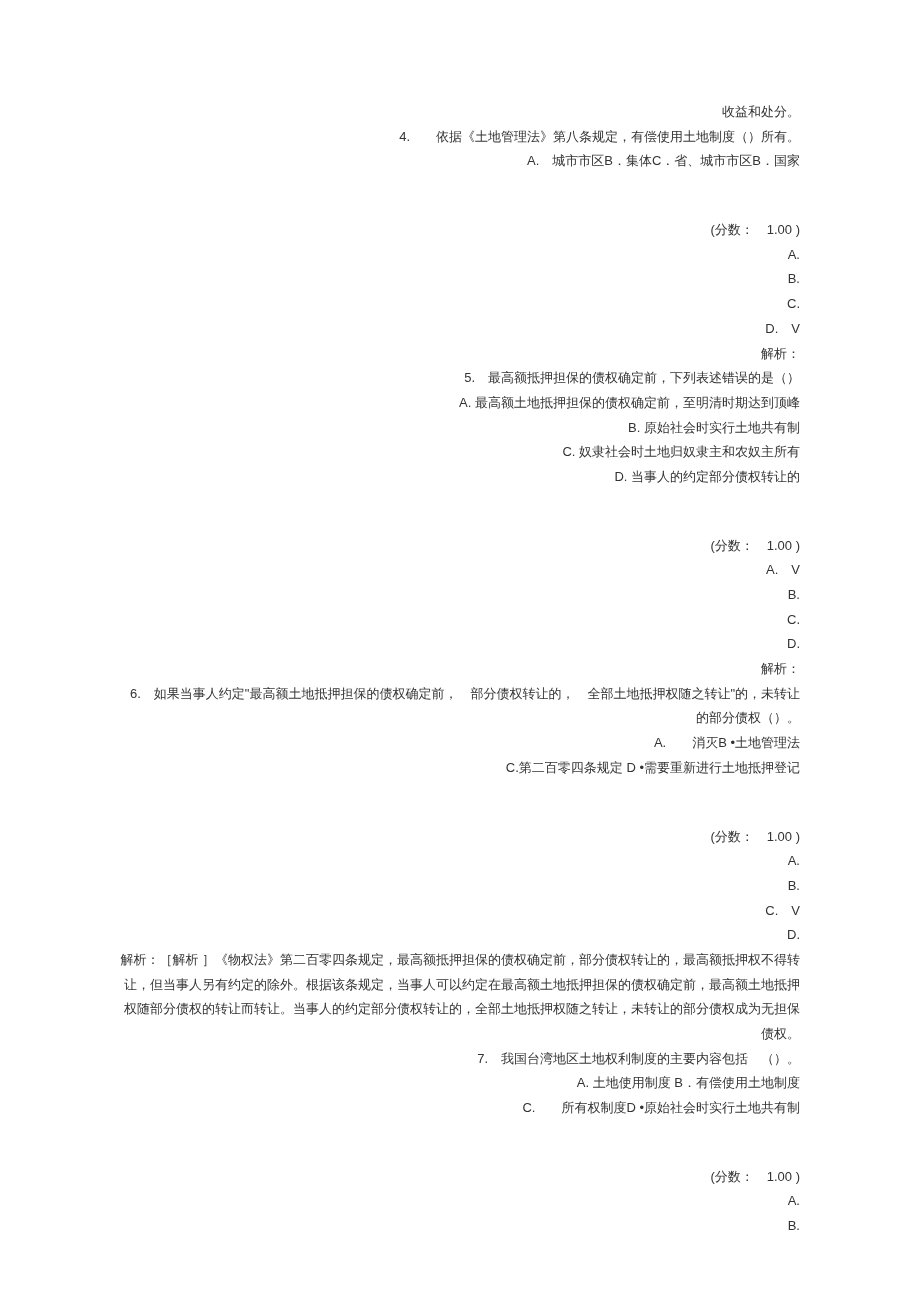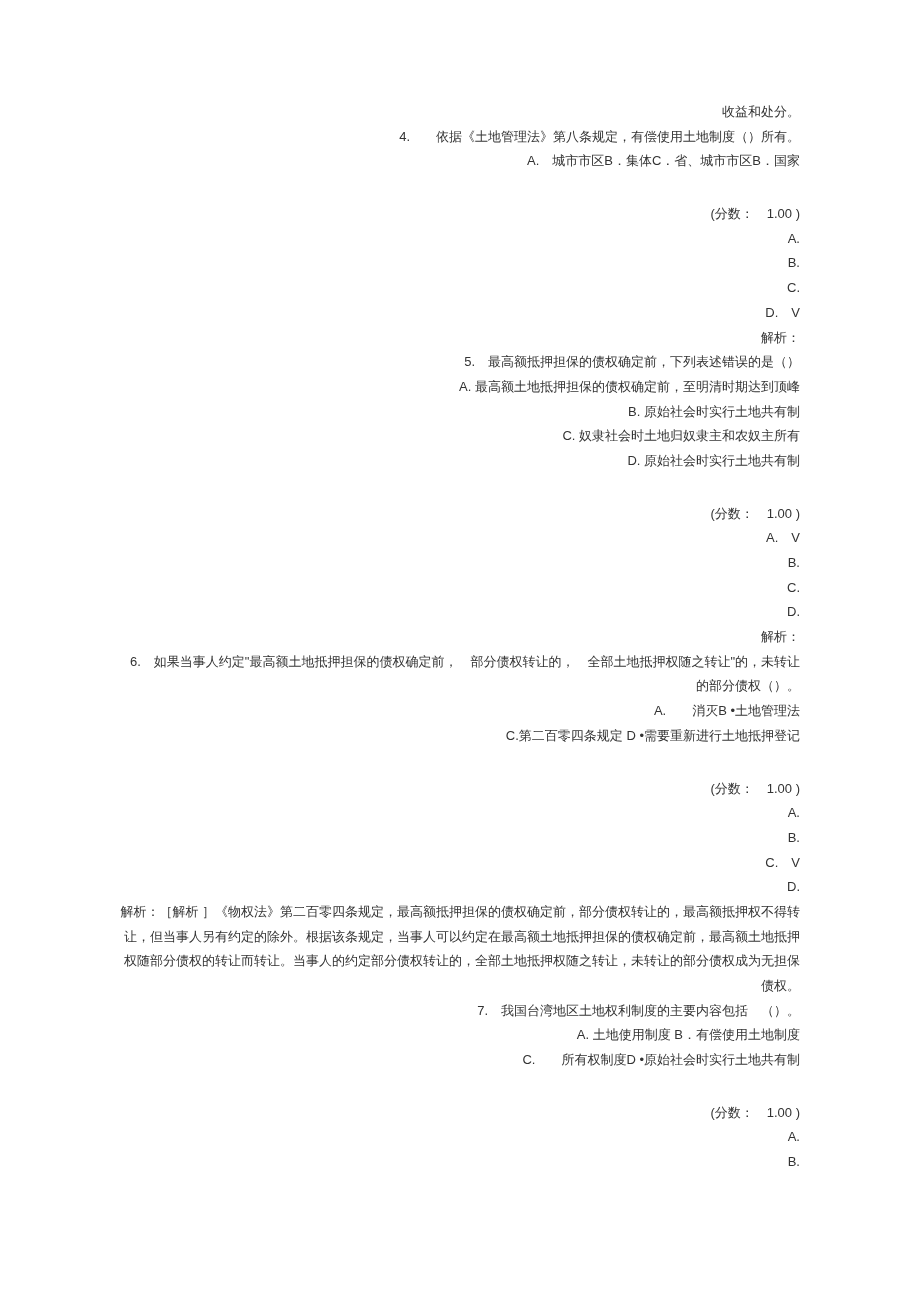--- a/index.html
+++ b/index.html
@@ -15,21 +15,21 @@
     }
     .line {
       margin: 0;
       padding: 0;
       text-align: right;
     }
     .indent {
       padding-left: 16px;
     }
     .gap {
-      margin-top: 28px;
+      margin-top: 44px;
     }
   </style>
 </head>
 <body>
 
 <p class="line">收益和处分。</p>
 
 <p class="line"><span>4.</span>　　<span>依据《土地管理法》第八条规定，有偿使用土地制度（）所有。</span></p>
 <p class="line">A.　城市市区B．集体C．省、城市市区B．国家</p>
 
@@ -37,21 +37,21 @@
 <p class="line indent">A.</p>
 <p class="line indent">B.</p>
 <p class="line indent">C.</p>
 <p class="line indent">D.　V</p>
 <p class="line">解析：</p>
 
 <p class="line"><span>5.</span>　<span>最高额抵押担保的债权确定前，下列表述错误的是（）</span></p>
 <p class="line">A.  最高额土地抵押担保的债权确定前，至明清时期达到顶峰</p>
 <p class="line">B.  原始社会时实行土地共有制</p>
 <p class="line">C.  奴隶社会时土地归奴隶主和农奴主所有</p>
-<p class="line">D.  原始社会时实行土地共有制</p>
+<p class="line">D.  当事人的约定部分债权转让的</p>
 
 <p class="line gap">(分数：　1.00 )</p>
 <p class="line indent">A.　V</p>
 <p class="line indent">B.</p>
 <p class="line indent">C.</p>
 <p class="line indent">D.</p>
 <p class="line">解析：</p>
 
 <p class="line"><span>6.</span>　<span>如果当事人约定"最高额土地抵押担保的债权确定前，　部分债权转让的，　全部土地抵押权随之转让"的，未转让的部分债权（）。</span></p>
 <p class="line">A.　　消灭B •土地管理法</p>

